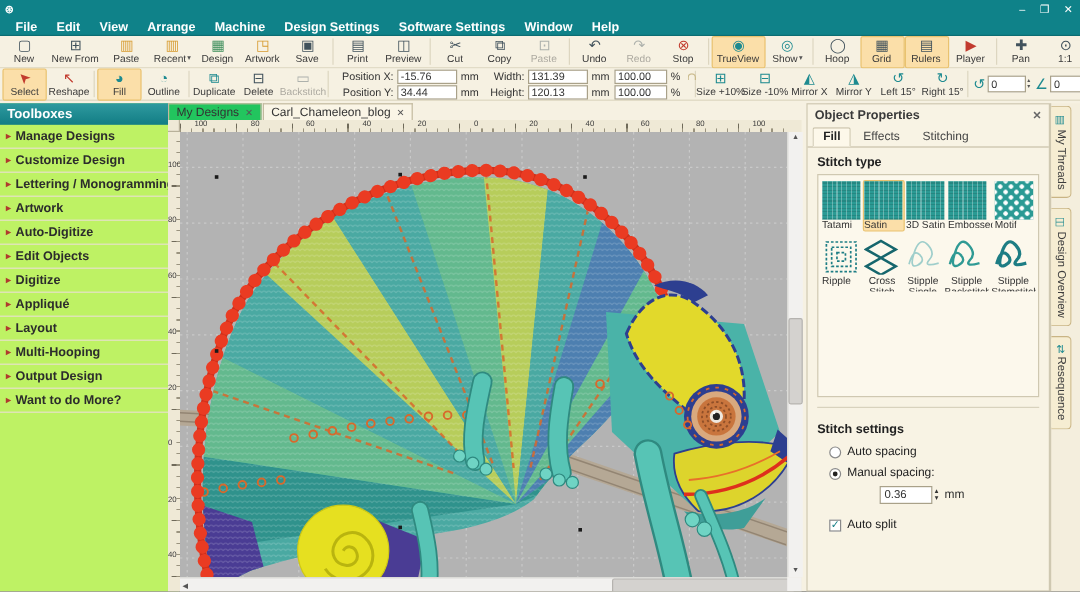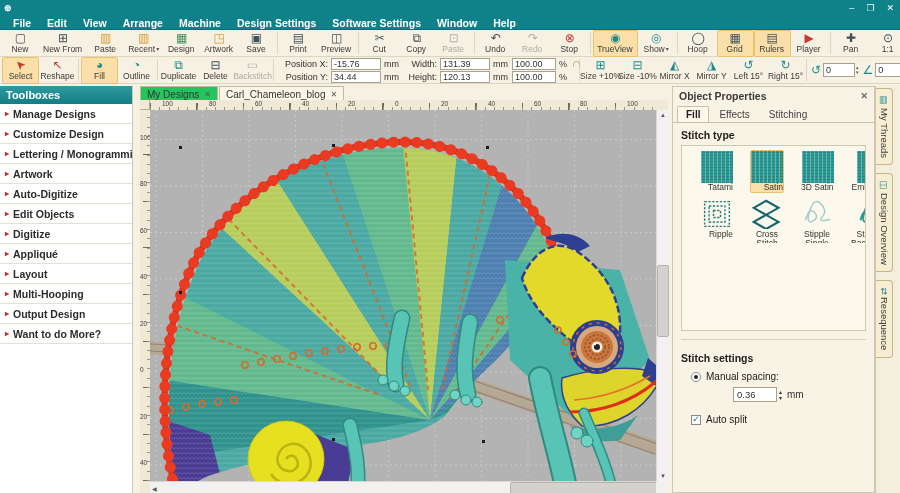--- a/index.html
+++ b/index.html
@@ -41,21 +41,21 @@
   .spinbox{display:inline-flex;align-items:center;margin:0 2px;}
   .spinbox .ric{font-size:12px;color:#1d8a90;margin-right:2px;}
   .spinbox .box{width:26px;height:12px;background:#fff;border:1px solid #a9a189;font-size:9px;
             display:flex;align-items:center;padding:0 2px;}
   .spins{display:inline-flex;flex-direction:column;font-size:5px;color:#555;line-height:5px;margin-left:1px;}
   .selarrow{display:inline-block;transform:rotate(-135deg);}
   .lockico{width:9px;height:7px;background:#c9b98a;border-radius:1px;position:relative;margin:0 4px;align-self:center;}
   .lockico::before{content:"";position:absolute;width:5px;height:5px;border:1.5px solid #c9b98a;border-bottom:none;
                    border-radius:4px 4px 0 0;top:-6px;left:0;}
   
-  #toolboxes{position:absolute;left:0;top:86px;width:133px;height:407px;background:#ffffff;
+  #toolboxes{position:absolute;left:0;top:86px;width:149px;height:407px;background:#bef264;
              border-right:1px solid #cfc8b1;box-sizing:border-box;}
   #toolboxes .hdr{height:18px;background:linear-gradient(#2f9aa0,#127d84);color:#fff;font-weight:bold;
                   font-size:11px;display:flex;align-items:center;padding-left:6px;}
   .tbox-item{height:19px;display:flex;align-items:center;gap:4px;padding-left:5px;
              border-bottom:1px solid #e7e0ca;font-weight:bold;font-size:10.5px;color:#2c2c2c;cursor:pointer;
              white-space:nowrap;overflow:hidden;}
   .tbox-item .arr{color:#b03a2e;font-size:8px;}
   
   #doctabs{position:absolute;left:140px;top:86px;width:516px;height:15px;display:flex;align-items:flex-end;gap:1px;}
   .dtab{height:14px;display:flex;align-items:center;gap:5px;padding:0 6px;background:#22c55e;
@@ -88,21 +88,21 @@
   #objprops{position:absolute;left:672px;top:86px;width:203px;height:407px;background:#f8f3e4;
             border:1px solid #cfc8b1;box-sizing:border-box;font-size:10.5px;}
   #objprops .phdr{height:18px;display:flex;align-items:center;padding:0 6px;font-weight:bold;color:#3a3a3a;}
   #objprops .phdr .x{margin-left:auto;font-size:9px;color:#666;cursor:pointer;}
   #ptabs{display:flex;align-items:flex-end;height:17px;border-bottom:1px solid #c8c1a9;padding-left:4px;gap:1px;}
   .ptab{padding:2px 8px;border:1px solid transparent;border-bottom:none;font-size:10px;cursor:pointer;color:#444;}
   .ptab.active{background:#fdf8ea;border-color:#c8c1a9;border-radius:2px 2px 0 0;font-weight:bold;color:#222;}
   .sect-label{font-weight:bold;margin:6px 8px 4px;color:#222;}
   #stitchbox{margin:0 8px;background:#fcf8ec;border:1px solid #cfc8b1;padding:4px 2px 2px;height:178px;overflow:hidden;}
   .tilerow{display:flex;}
-  .tilecell{width:37px;display:flex;flex-direction:column;align-items:flex-end;padding:1px;border-radius:2px;margin-left:16px;}
+  .tilecell{width:37px;display:flex;flex-direction:column;align-items:flex-start;padding:1px;border-radius:2px;}
   .tilecell.sel{background:#fbdfa9;border:1px solid #e9c26f;padding:0;}
   .tile{width:32px;height:32px;background:#2a9a94;
         background-image:repeating-linear-gradient(90deg,rgba(255,255,255,.30) 0 1px,transparent 1px 4px),
                          repeating-linear-gradient(0deg,rgba(0,0,0,.12) 0 1px,transparent 1px 3px);}
   .tile.motif{background:#2a9a94;
         background-image:radial-gradient(circle,#fff 1.6px,transparent 2.1px),radial-gradient(circle,#fff 1.6px,transparent 2.1px);
         background-size:9px 9px,9px 9px;background-position:0 0,4.5px 4.5px;}
   .tile.icon{background:none;display:flex;align-items:center;justify-content:center;}
   .tlabel{font-size:8.5px;color:#333;text-align:center;line-height:9px;max-height:10px;overflow:hidden;white-space:nowrap;max-width:37px;}
   .tlabel.two{white-space:normal;max-height:13px;}
@@ -823,20 +823,24 @@
             <svg width="30" height="30" viewBox="0 0 34 34">
                 <path d="M4,24 q4,-15 10,-9 q6,6 -2,10 q-9,4 -2,-15 q5,-12 12,-4 q7,8 1,14 q-6,7 9,3" stroke="#1d7d84" stroke-width="3" fill="none"></path>
               </svg>
           </div>
           <div class="tlabel two">Stipple Stemstitch</div>
         </div>
       </div>
     </div>
     <div class="sect-label" style="border-top:1px solid #d8d2bd;padding-top:12px;margin-top:8px;">Stitch settings</div>
     <div class="setrow">
+      <span class="radio"></span>
+      <span>Auto spacing</span>
+    </div>
+    <div class="setrow">
       <span class="radio on"></span>
       <span>Manual spacing:</span>
     </div>
     <div class="mspin">
       <span class="box">0.36</span>
       <span class="spins" style="font-size:6px;line-height:6px;margin-left:2px;color:#333;">
           <span>▴</span>
           <span>▾</span>
         </span>
       <span style="margin-left:5px;font-size:10px;">mm</span>

